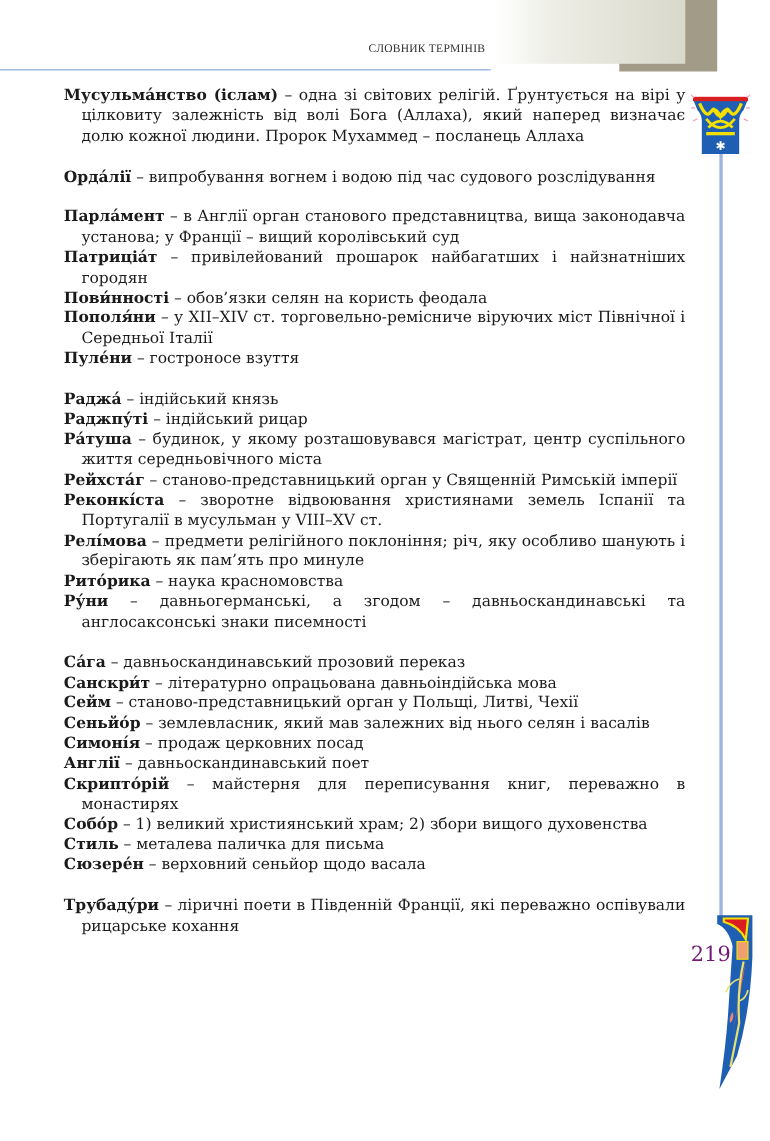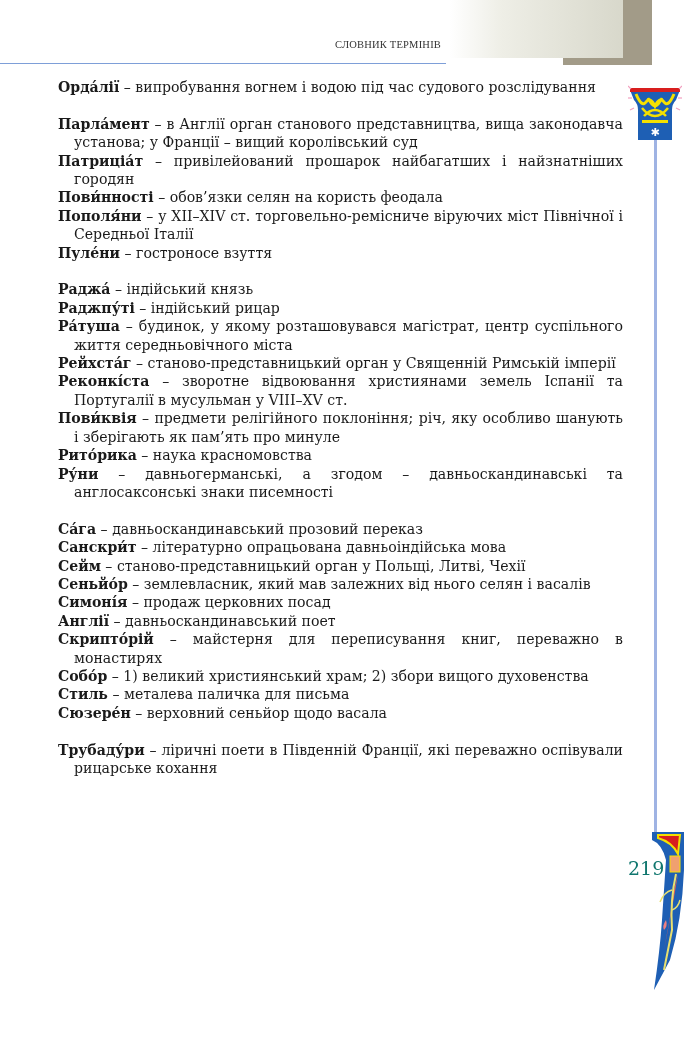--- a/index.html
+++ b/index.html
@@ -29,21 +29,21 @@
     background: #7e9fd8;
   }
   .vline {
     position: absolute; left: 654px; top: 138px; width: 3px; height: 696px;
     background: #9fb3e3;
   }
   .capital { position: absolute; left: 628px; top: 84px; width: 54px; height: 60px; }
   .dagger { position: absolute; left: 650px; top: 830px; width: 40px; height: 160px; }
   .page-num {
     position: absolute; left: 628px; top: 857px;
-    font-size: 19px; color: #0f766e;
+    font-size: 19px; color: #701a75;
     font-family: "DejaVu Serif", "Liberation Serif", serif;
   }
   .content {
     position: absolute; left: 58px; top: 78px; width: 565px;
     font-size: 14.1px; line-height: 18.4px;
   }
   .group { margin-bottom: 18.4px; }
   .entry {
     text-align: justify; text-indent: -16px; padding-left: 16px;
   }
@@ -82,40 +82,43 @@
   <rect x="20" y="26" width="10" height="16" fill="#f0a070" stroke="#f4e000" stroke-width="1"></rect>
   <path d="M28 44 Q22 80 14 120 Q20 90 24 60 Z" fill="#e86050"></path>
   <path d="M26 44 Q20 70 22 100 Q18 120 14 140" fill="none" stroke="#e8e070" stroke-width="2"></path>
   <path d="M22 60 Q14 62 10 72 M22 80 Q28 78 30 70" fill="none" stroke="#e8e070" stroke-width="1.5"></path>
   <path d="M14 100 Q18 96 16 90 Q12 96 14 100 Z" fill="#f08080"></path>
 </svg>
 
 <div class="page-num">219</div>
 
 <div class="content">
+  <div class="group">
+    <div class="entry"><span class="term">Мусульма́нство (іслам)</span><span> – одна зі світових релігій. Ґрунтується на вірі у цілковиту залежність від волі Бога (Аллаха), який наперед визначає долю кожної людини. Пророк Мухаммед – посланець Аллаха</span></div>
+  </div>
 
   <div class="group">
     <div class="entry"><span class="term">Орда́лії</span><span> – випробування вогнем і водою під час судового розслідування</span></div>
   </div>
 
   <div class="group">
     <div class="entry"><span class="term">Парла́мент</span><span> – в Англії орган станового представництва, вища законодавча установа; у Франції – вищий королівський суд</span></div>
     <div class="entry"><span class="term">Патриціа́т</span><span> – привілейований прошарок найбагатших і найзнатніших городян</span></div>
     <div class="entry"><span class="term">Пови́нності</span><span> – обов’язки селян на користь феодала</span></div>
     <div class="entry"><span class="term">Пополя́ни</span><span> – у XII–XIV ст. торговельно-ремісниче віруючих міст Північної і Середньої Італії</span></div>
     <div class="entry"><span class="term">Пуле́ни</span><span> – гостроносе взуття</span></div>
   </div>
 
   <div class="group">
     <div class="entry"><span class="term">Раджа́</span><span> – індійський князь</span></div>
     <div class="entry"><span class="term">Раджпу́ті</span><span> – індійський рицар</span></div>
     <div class="entry"><span class="term">Ра́туша</span><span> – будинок, у якому розташовувався магістрат, центр суспільного життя середньовічного міста</span></div>
     <div class="entry"><span class="term">Рейхста́г</span><span> – станово-представницький орган у Священній Римській імперії</span></div>
     <div class="entry"><span class="term">Реконкі́ста</span><span> – зворотне відвоювання християнами земель Іспанії та Португалії в мусульман у VIII–XV ст.</span></div>
-    <div class="entry"><span class="term">Пови́квія</span><span> – предмети релігійного поклоніння; річ, яку особливо шанують і зберігають як пам’ять про минуле</span></div>
+    <div class="entry"><span class="term">Релі́мова</span><span> – предмети релігійного поклоніння; річ, яку особливо шанують і зберігають як пам’ять про минуле</span></div>
     <div class="entry"><span class="term">Рито́рика</span><span> – наука красномовства</span></div>
     <div class="entry"><span class="term">Ру́ни</span><span> – давньогерманські, а згодом – давньоскандинавські та англосаксонські знаки писемності</span></div>
   </div>
 
   <div class="group">
     <div class="entry"><span class="term">Са́га</span><span> – давньоскандинавський прозовий переказ</span></div>
     <div class="entry"><span class="term">Санскри́т</span><span> – літературно опрацьована давньоіндійська мова</span></div>
     <div class="entry"><span class="term">Сейм</span><span> – станово-представницький орган у Польщі, Литві, Чехії</span></div>
     <div class="entry"><span class="term">Сеньйо́р</span><span> – землевласник, який мав залежних від нього селян і васалів</span></div>
     <div class="entry"><span class="term">Симоні́я</span><span> – продаж церковних посад</span></div>

